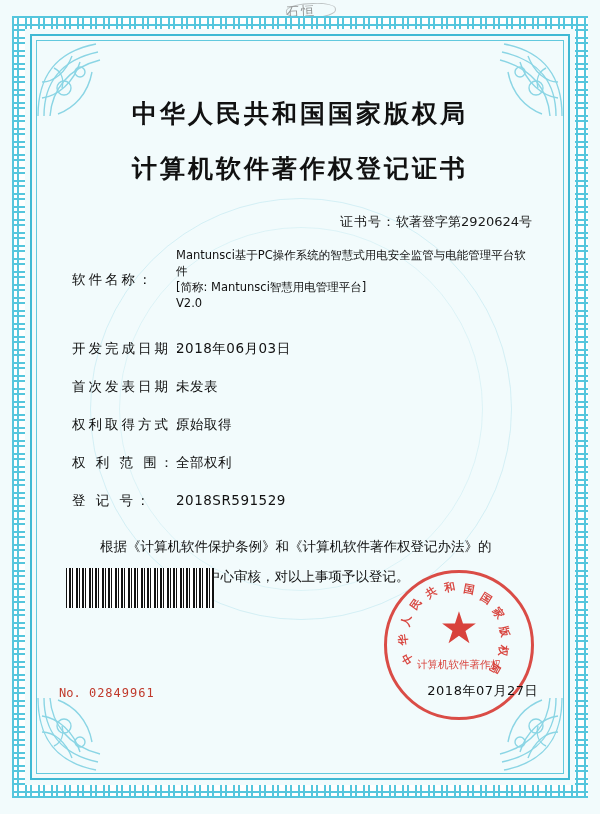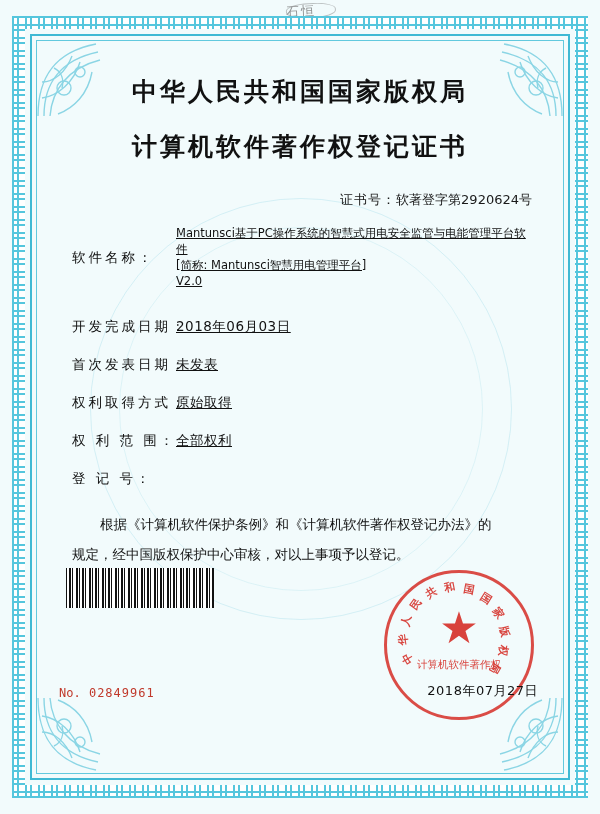--- a/index.html
+++ b/index.html
@@ -135,21 +135,21 @@
   }
 
   .title-1, .title-2 {
     text-align: center;
     font-family: "DejaVu Serif", serif;
     font-weight: bold;
     color: #111111;
     letter-spacing: 3px;
   }
   .title-1 {
-    margin-top: 23px;
+    margin-top: 45px;
     font-size: 25px;
   }
   .title-2 {
     margin-top: 22px;
     font-size: 25px;
   }
 
   .cert-no {
     margin-top: 28px;
     text-align: right;
@@ -179,21 +179,20 @@
     line-height: 18px;
     white-space: nowrap;
   }
   .field .v {
     flex: 1;
     font-size: 11.5px;
     color: #111;
     line-height: 16px;
     font-family: "DejaVu Sans", sans-serif;
     word-break: break-all;
-    text-decoration: underline;
   }
   .field .v.big {
     font-size: 13.5px;
     letter-spacing: .5px;
     line-height: 18px;
   }
   .field.spaced { margin-bottom: 20px; }
 
   .divider-gap { height: 8px; }
 
@@ -411,20 +410,21 @@
         <div class="v big">原始取得</div>
       </div>
 
       <div class="field spaced">
         <div class="k">权 利 范 围：</div>
         <div class="v big">全部权利</div>
       </div>
 
       <div class="field spaced">
         <div class="k">登 记 号：</div>
+        <div class="v big">2018SR591529</div>
       </div>
 
     </div>
 
     <div class="statement">
       <span class="indent"></span><span>根据《计算机软件保护条例》和《计算机软件著作权登记办法》的</span><br>
       <span>规定，经中国版权保护中心审核，对以上事项予以登记。</span>
     </div>
 
   </div>

